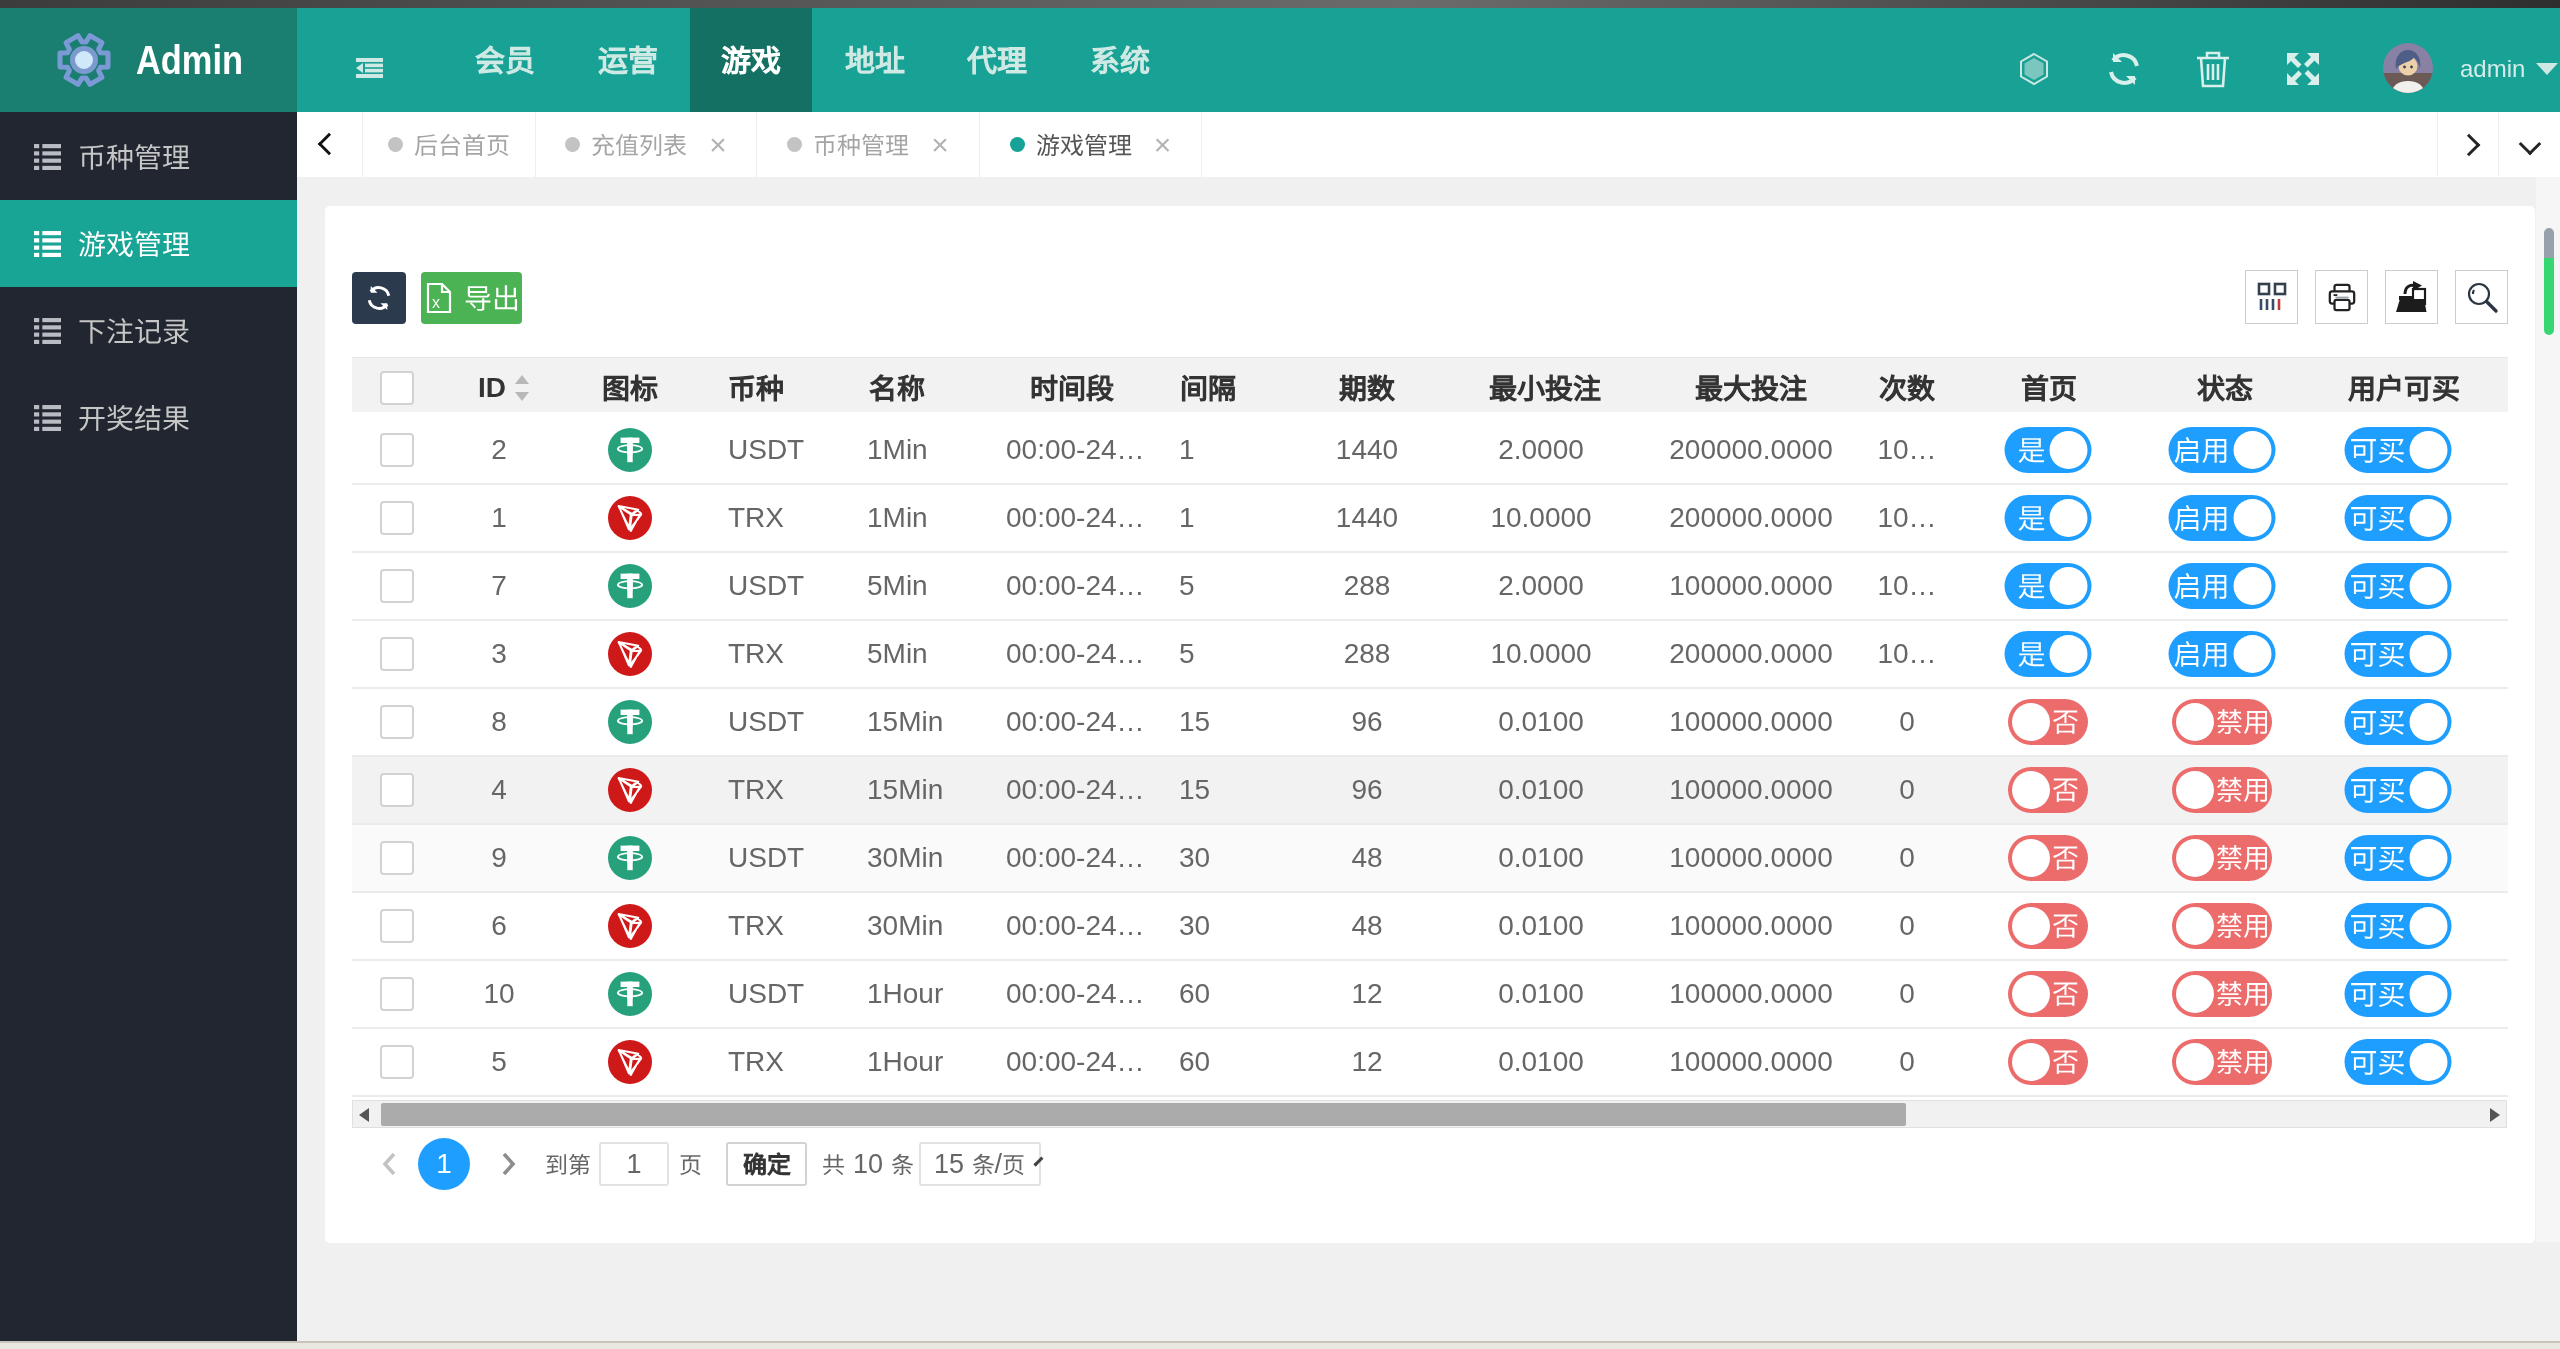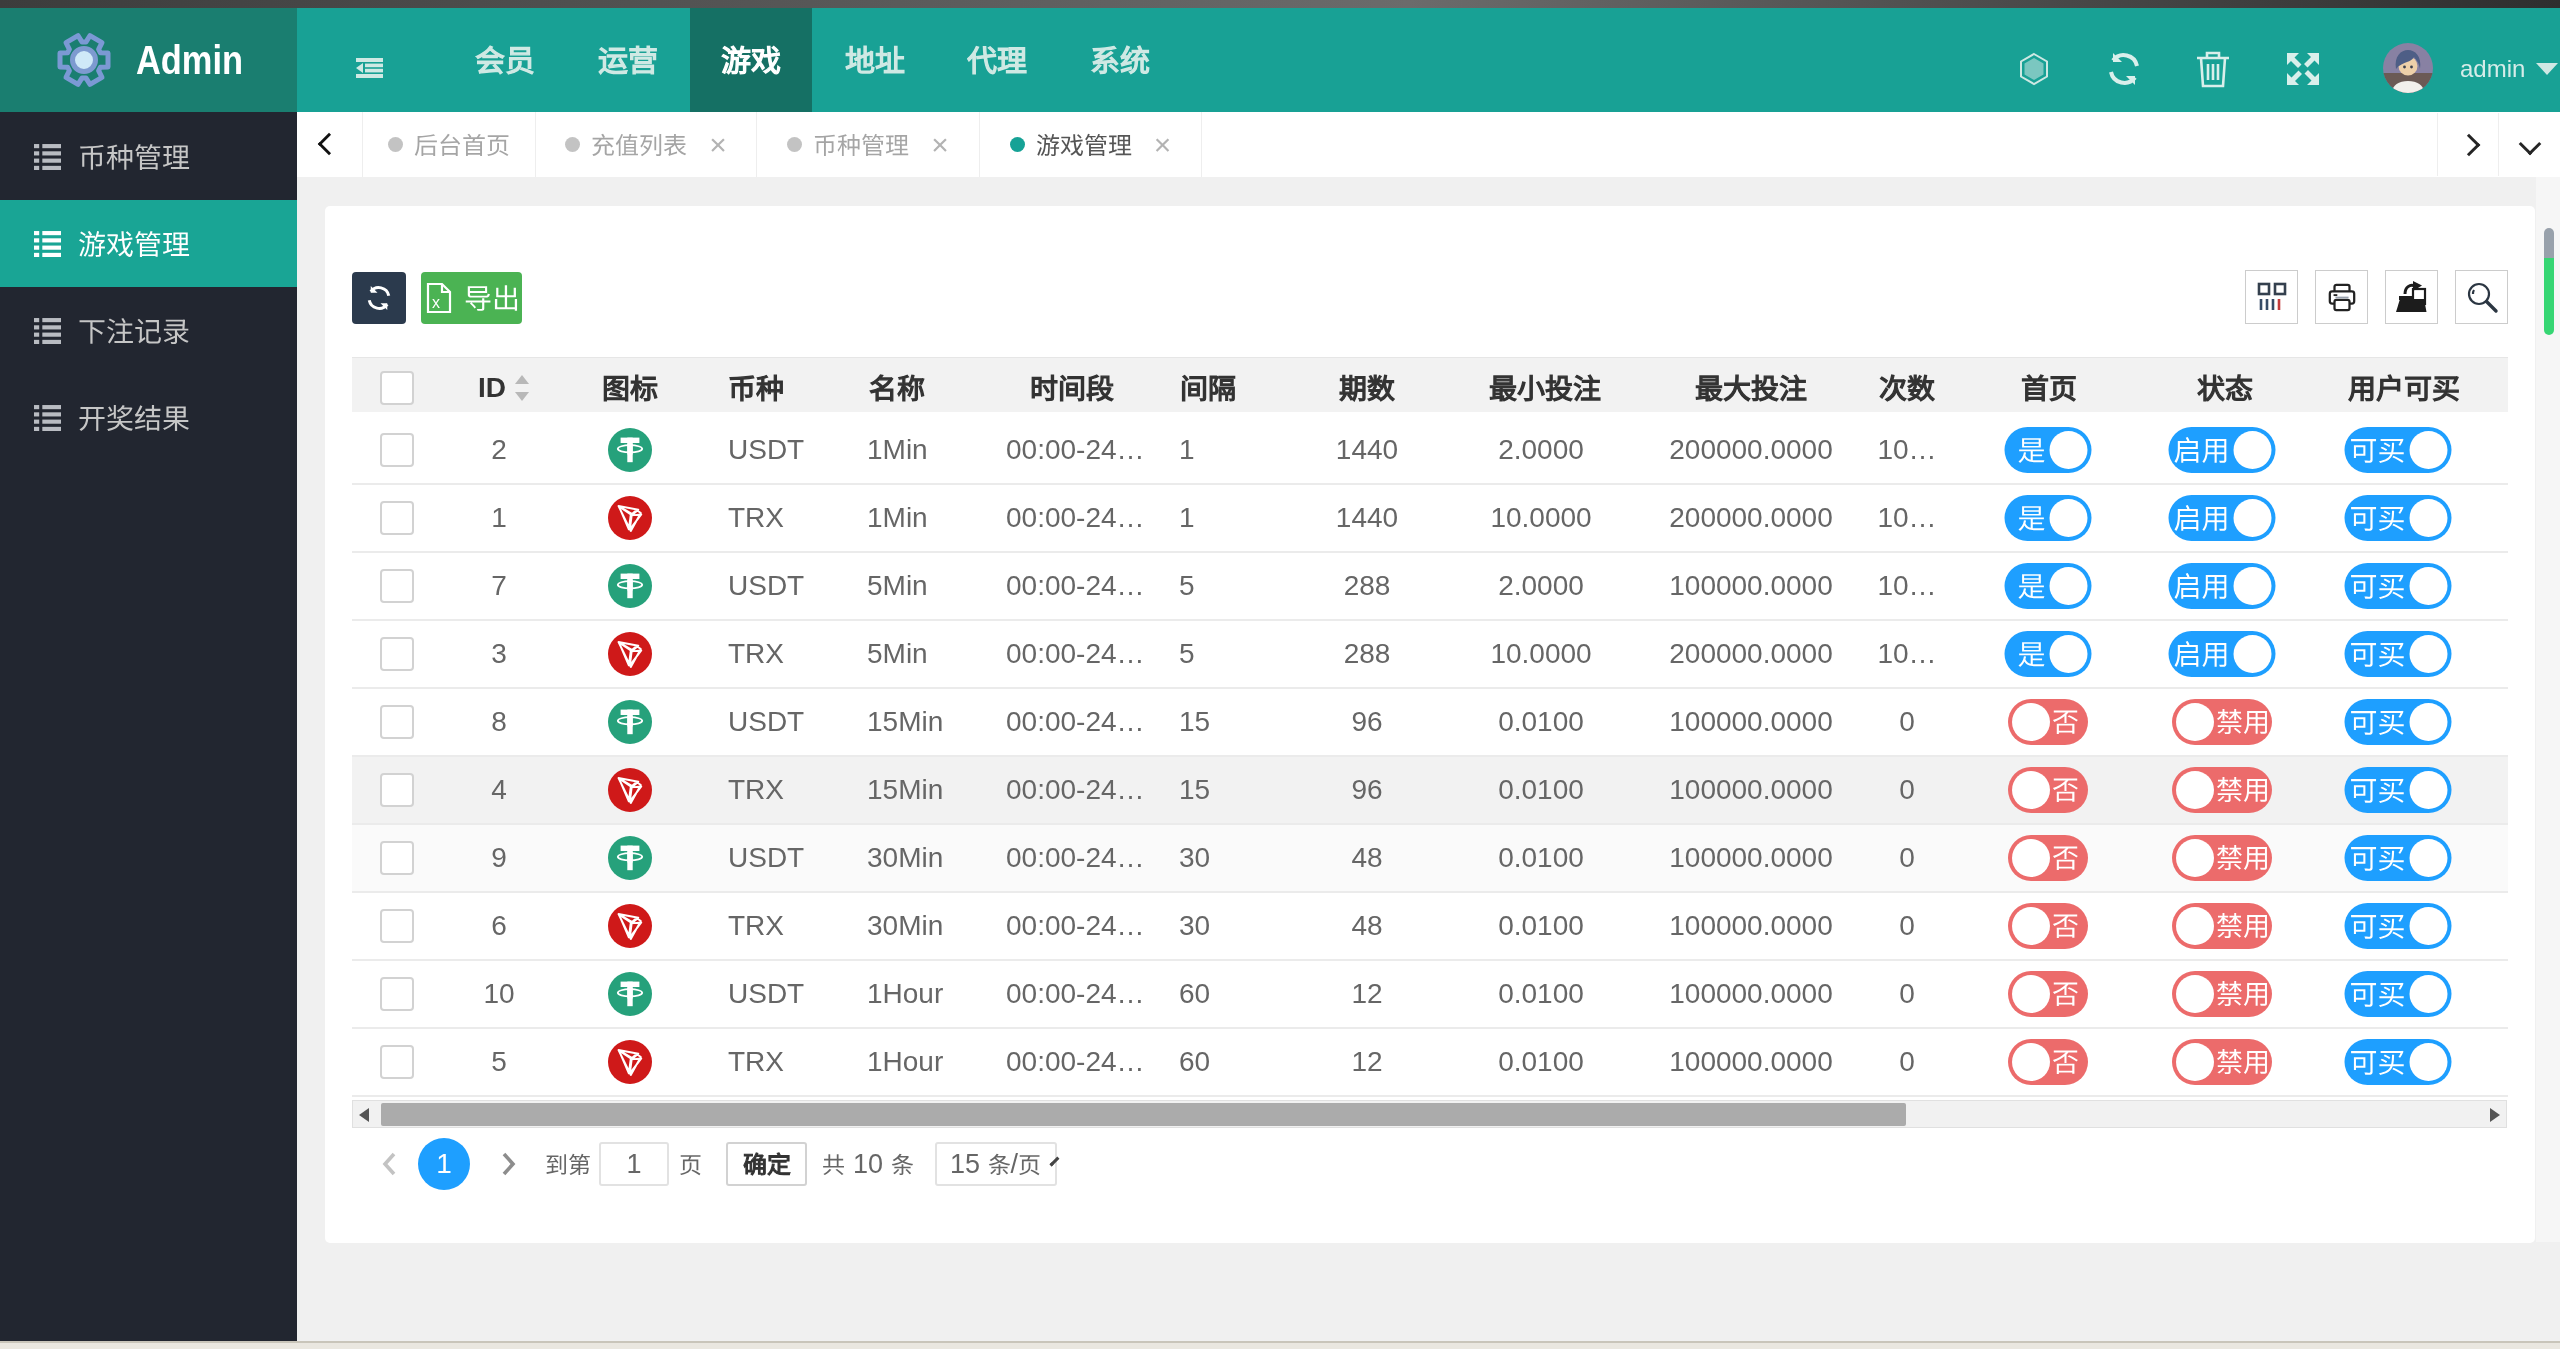--- a/index.html
+++ b/index.html
@@ -1410,21 +1410,21 @@
       </div>
     <div style="margin-left:15px;display:flex;align-items:center">
         <svg class="k " style="width:23px;height:23px" viewBox="0 0 1000 1000">
           <use href="#g62"></use>
         </svg>
         <span style="margin:0 8px">10</span>
         <svg class="k " style="width:23px;height:23px" viewBox="0 0 1000 1000">
           <use href="#g63"></use>
         </svg>
       </div>
-    <div class="pbox" style="width:122px;margin-left:21px;justify-content:flex-start;padding-left:13px">15&nbsp;<svg class="k " style="width:23px;height:23px" viewBox="0 0 1000 1000">
+    <div class="pbox" style="width:122px;margin-left:5px;justify-content:flex-start;padding-left:13px">15&nbsp;<svg class="k " style="width:23px;height:23px" viewBox="0 0 1000 1000">
           <use href="#g63"></use>
         </svg>/<svg class="k " style="width:23px;height:23px" viewBox="0 0 1000 1000">
           <use href="#g15"></use>
         </svg>
       <div style="width:11px;height:11px;border-right:3px solid #444;border-bottom:3px solid #444;transform:rotate(45deg);margin-left:12px;margin-top:-5px"></div>
     </div>
   </div>
 </div>
 <div style="position:absolute;left:2536px;top:177px;width:24px;height:1065px;background:#f6f6f6"></div>
 <div id="vsb">

